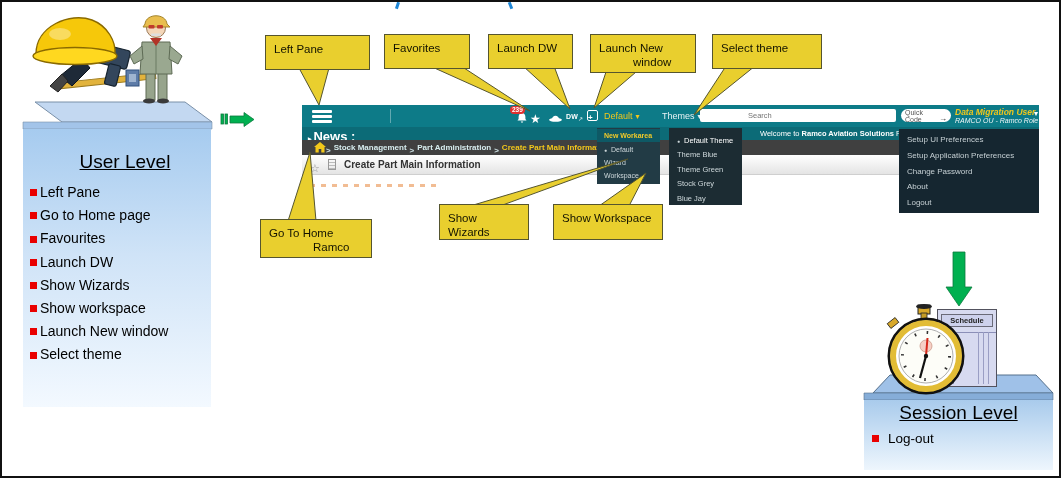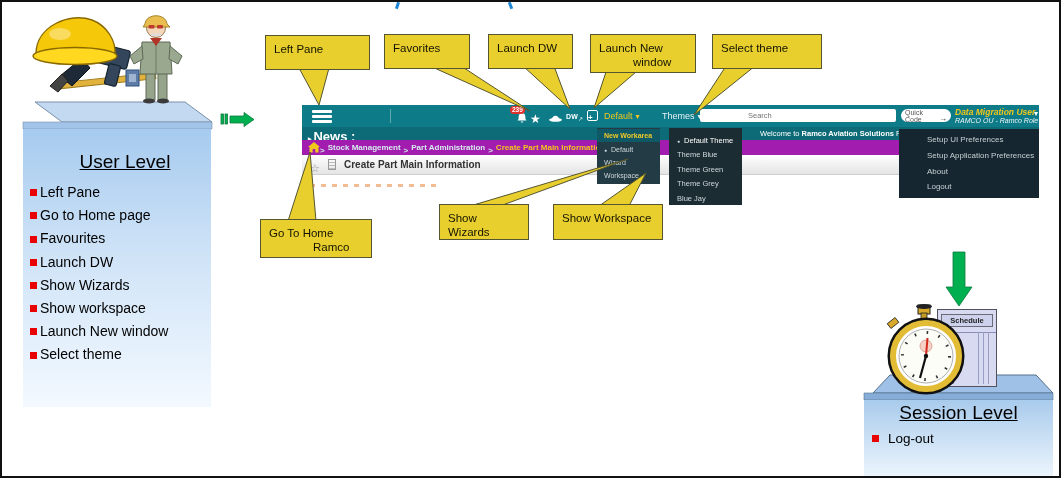--- a/index.html
+++ b/index.html
@@ -5,21 +5,21 @@
   html,body{margin:0;padding:0;background:#fff;}
   *{box-sizing:border-box;}
   .canvas{position:relative;width:1061px;height:478px;background:#fff;border:2px solid #111;
           overflow:hidden;font-family:"Liberation Sans",sans-serif;}
   .abs{position:absolute;}
 
   
   .plat-body{position:absolute;z-index:1;}
   .user-body{left:21px;top:127px;width:188px;height:278px;
              background:linear-gradient(180deg,#a6cbef 0%,#cfe3f7 45%,#f3f9ff 100%);}
-  .sess-body{left:862px;top:398px;width:189px;height:78px;
+  .sess-body{left:862px;top:398px;width:189px;height:70px;
              background:linear-gradient(180deg,#a9cbec 0%,#d9e9f8 70%,#eef6fd 100%);}
   .panel-title{display:block;text-align:center;font-size:19px;color:#000;
                text-decoration:underline;margin:0;}
   .user-body .panel-title{margin-top:22px;margin-left:16px;}
   .sess-body .panel-title{margin-top:2px;}
   .blist{margin:8px 0 0 7px;padding:0;list-style:none;}
   .blist li{display:flex;align-items:center;font-size:14px;color:#000;line-height:23.2px;}
   .sq{width:7px;height:7px;background:#e90000;display:inline-block;margin-right:3px;flex:none;}
   .sess-item{display:flex;align-items:center;font-size:13.5px;margin:7px 0 0 8px;}
   .sess-item .sq{margin-right:9px;}
@@ -29,21 +29,21 @@
            color:#141400;font-size:11.5px;padding:6px 8px;line-height:14px;}
   .overlay{position:absolute;left:0;top:0;z-index:4;pointer-events:none;}
   .lowsvg{position:absolute;left:0;top:0;z-index:1;pointer-events:none;}
   .arrsvg{position:absolute;left:0;top:0;z-index:6;pointer-events:none;}
 
   
   .app{position:absolute;left:300px;top:103px;width:737px;height:99px;z-index:2;background:#fff;}
   .row{position:relative;width:100%;}
   .row-toolbar{height:22px;background:#0d7b88;}
   .row-news{height:13px;background:#0c6b77;}
-  .row-crumb{height:15px;background:#a21caf;display:flex;align-items:center;padding-left:6px;}
+  .row-crumb{height:15px;background:#404040;display:flex;align-items:center;padding-left:12px;}
   .row-title{height:20px;background:linear-gradient(180deg,#ffffff,#e4e4e4);border-bottom:1px solid #cfcfcf;}
   .row-body{height:29px;background:#fff;}
 
   .burger span{display:block;width:20px;height:2.6px;background:#fff;border-radius:1px;margin-bottom:2.6px;}
   .tb-divider{width:1px;height:14px;background:rgba(255,255,255,.35);}
   .badge{background:#e0312f;color:#fff;font-size:6.5px;font-weight:bold;border-radius:4px;
          padding:0 2px;line-height:8px;height:8px;}
   .glyph{color:#fff;line-height:1;}
   .star-icon::before{content:"★";font-size:12px;color:#fff;}
   .dw{color:#fff;font-weight:bold;font-size:7px;letter-spacing:.3px;}
@@ -78,21 +78,21 @@
   .menu{position:absolute;z-index:3;}
   .workarea-menu{left:595px;top:126px;width:63px;background:#223b45;padding:1px 0;}
   .workarea-menu .mi{height:13.4px;display:flex;align-items:center;padding-left:7px;
                      font-size:7px;color:#cdd7da;white-space:nowrap;}
   .workarea-menu .mi.hl{background:#0e5965;color:#f0c929;font-weight:bold;}
   .themes-menu{left:667px;top:126px;width:73px;background:#1c2c33;padding:2px 0;}
   .themes-menu .mi{height:14.6px;display:flex;align-items:flex-end;padding-left:8px;
                    font-size:7.5px;color:#cdd7da;white-space:nowrap;}
   .themes-menu .mi.sel{color:#fff;}
   .user-menu{left:897px;top:127px;width:140px;background:#152630;padding:3px 0;}
-  .user-menu .mi{height:15.7px;display:flex;align-items:center;padding-left:28px;
+  .user-menu .mi{height:15.7px;display:flex;align-items:center;padding-left:8px;
                  font-size:8px;color:#c6d0d4;white-space:nowrap;}
   .dot{margin-right:4px;}
   .dot::before{content:"●";font-size:5px;color:#cdd7da;}
   .mi .mi-label{pointer-events:none;}
 
   
   .sched{position:absolute;left:935px;top:307px;width:60px;height:78px;z-index:2;
          background:#d7daf0;border:1px solid #52525e;}
   .sched-head{position:absolute;left:3px;top:4px;width:52px;height:13px;background:#cdd1ec;
               border:1px solid #6a6a78;display:flex;align-items:center;justify-content:center;
@@ -289,33 +289,36 @@
         <span class="dot"></span>
         <span class="mi-label">Default Theme</span>
       </div>
     <div class="mi">
         <span class="mi-label">Theme Blue</span>
       </div>
     <div class="mi">
         <span class="mi-label">Theme Green</span>
       </div>
     <div class="mi">
-        <span class="mi-label">Theme Grey</span>
+        <span class="mi-label">Stock Grey</span>
       </div>
     <div class="mi">
         <span class="mi-label">Blue Jay</span>
       </div>
   </div>
 
   <div class="menu user-menu">
     <div class="mi">
         <span class="mi-label">Setup UI Preferences</span>
       </div>
     <div class="mi">
         <span class="mi-label">Setup Application Preferences</span>
+      </div>
+    <div class="mi">
+        <span class="mi-label">Change Password</span>
       </div>
     <div class="mi">
         <span class="mi-label">About</span>
       </div>
     <div class="mi">
         <span class="mi-label">Logout</span>
       </div>
   </div>
 
   <svg class="overlay" width="1061" height="478" viewBox="0 0 1061 478">

